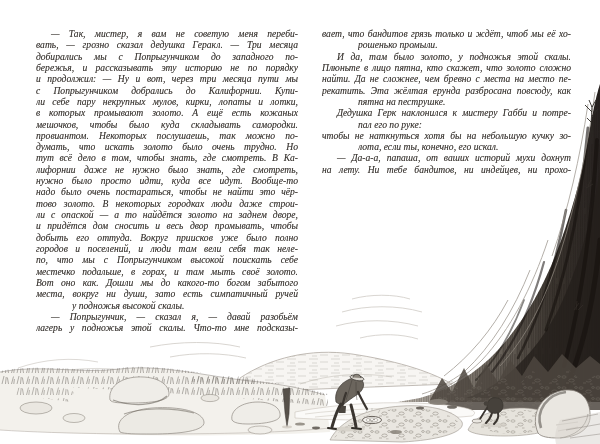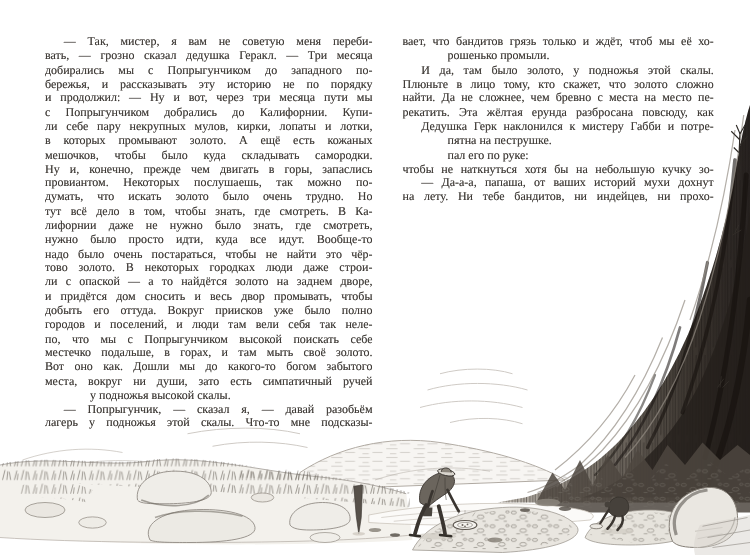--- a/index.html
+++ b/index.html
@@ -1,18 +1,18 @@
 <!DOCTYPE html>
 <html><head>
 <meta charset="utf-8">
 <style>
   html,body{margin:0;padding:0;background:#ffffff;}
   body{width:600px;height:444px;overflow:hidden;}
   .spread{position:relative;width:568px;height:444px;background:#ffffff;
-          font-family:"Liberation Serif","DejaVu Serif",serif;}
+          font-family:"Liberation Serif","DejaVu Serif",serif;font-style:italic;}
   .illus{position:absolute;left:0;top:0;width:600px;height:444px;}
   .textcol{position:absolute;top:28px;color:#3f3b37;font-size:9.6px;
            text-shadow:0 0 .3px rgba(63,59,55,.55);}
   .textcol.left{left:36px;width:262px;}
   .textcol.right{left:322px;width:249px;}
   .ln{height:11.32px;line-height:11.32px;overflow:hidden;
       text-align:justify;text-align-last:justify;}
   .ln.end{text-align-last:left;margin-left:36px;}
   .ln.indent{text-indent:15px;}
 </style>
@@ -202,21 +202,20 @@
   <div class="textcol left">
     <div class="ln indent">— Так, мистер, я вам не советую меня переби-</div>
     <div class="ln">вать, — грозно сказал дедушка Геракл. — Три месяца</div>
     <div class="ln">добирались мы с Попрыгунчиком до западного по-</div>
     <div class="ln">бережья, и рассказывать эту историю не по порядку</div>
     <div class="ln">и продолжил: — Ну и вот, через три месяца пути мы</div>
     <div class="ln">с Попрыгунчиком добрались до Калифорнии. Купи-</div>
     <div class="ln">ли себе пару некрупных мулов, кирки, лопаты и лотки,</div>
     <div class="ln">в которых промывают золото. А ещё есть кожаных</div>
     <div class="ln">мешочков, чтобы было куда складывать самородки.</div>
-    <div class="ln">Ну и, конечно, прежде чем двигать в горы, запаслись</div>
     <div class="ln">провиантом. Некоторых послушаешь, так можно по-</div>
     <div class="ln">думать, что искать золото было очень трудно. Но</div>
     <div class="ln">тут всё дело в том, чтобы знать, где смотреть. В Ка-</div>
     <div class="ln">лифорнии даже не нужно было знать, где смотреть,</div>
     <div class="ln">нужно было просто идти, куда все идут. Вообще-то</div>
     <div class="ln">надо было очень постараться, чтобы не найти это чёр-</div>
     <div class="ln">тово золото. В некоторых городках люди даже строи-</div>
     <div class="ln">ли с опаской — а то найдётся золото на заднем дворе,</div>
     <div class="ln">и придётся дом сносить и весь двор промывать, чтобы</div>
     <div class="ln">добыть его оттуда. Вокруг приисков уже было полно</div>
@@ -227,24 +226,25 @@
     <div class="ln">места, вокруг ни души, зато есть симпатичный ручей</div>
     <div class="ln end">у подножья высокой скалы.</div>
     <div class="ln indent">— Попрыгунчик, — сказал я, — давай разобьём</div>
     <div class="ln">лагерь у подножья этой скалы. Что-то мне подсказы-</div>
   </div>
 
   <div class="textcol right">
     <div class="ln">вает, что бандитов грязь только и ждёт, чтоб мы её хо-</div>
     <div class="ln end">рошенько промыли.</div>
     <div class="ln indent">И да, там было золото, у подножья этой скалы.</div>
-    <div class="ln">Плюньте в лицо тому, кто скажет, что золото сложно</div>
+    <div class="ln">Плюньте в лицо пятна, кто скажет, что золото сложно</div>
     <div class="ln">найти. Да не сложнее, чем бревно с места на место пе-</div>
     <div class="ln">рекатить. Эта жёлтая ерунда разбросана повсюду, как</div>
+    <div class="ln end">пятна на пеструшке.</div>
     <div class="ln indent">Дедушка Герк наклонился к мистеру Габби и потре-</div>
-    <div class="ln end">пятна на пеструшке.</div>
     <div class="ln end">пал его по руке:</div>
     <div class="ln">чтобы не наткнуться хотя бы на небольшую кучку зо-</div>
+    <div class="ln end">лота, если ты, конечно, его искал.</div>
     <div class="ln indent">— Да-а-а, папаша, от ваших историй мухи дохнут</div>
     <div class="ln">на лету. Ни тебе бандитов, ни индейцев, ни прохо-</div>
   </div>
 
 </div>
 
 </body></html>

